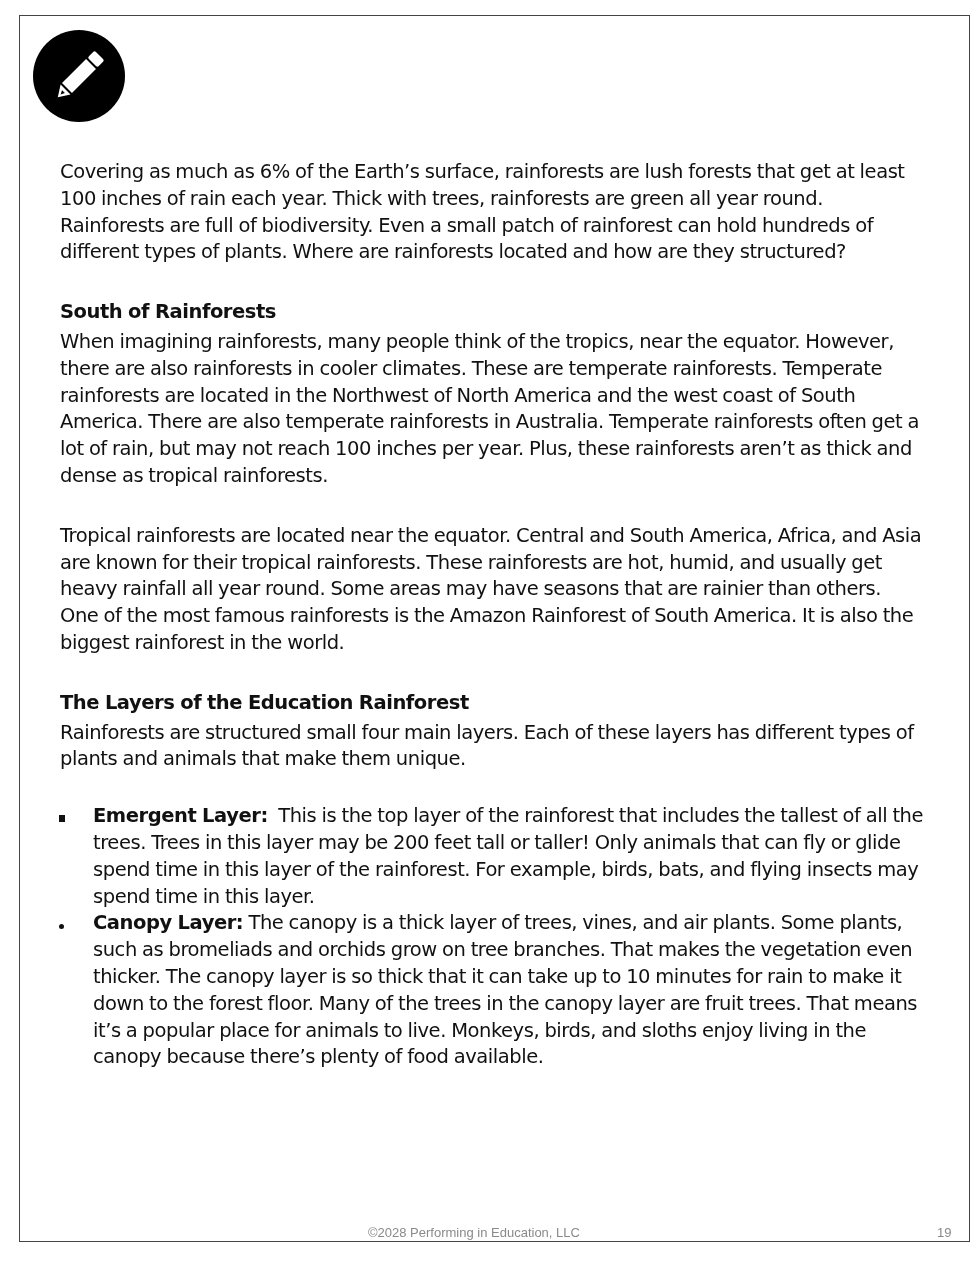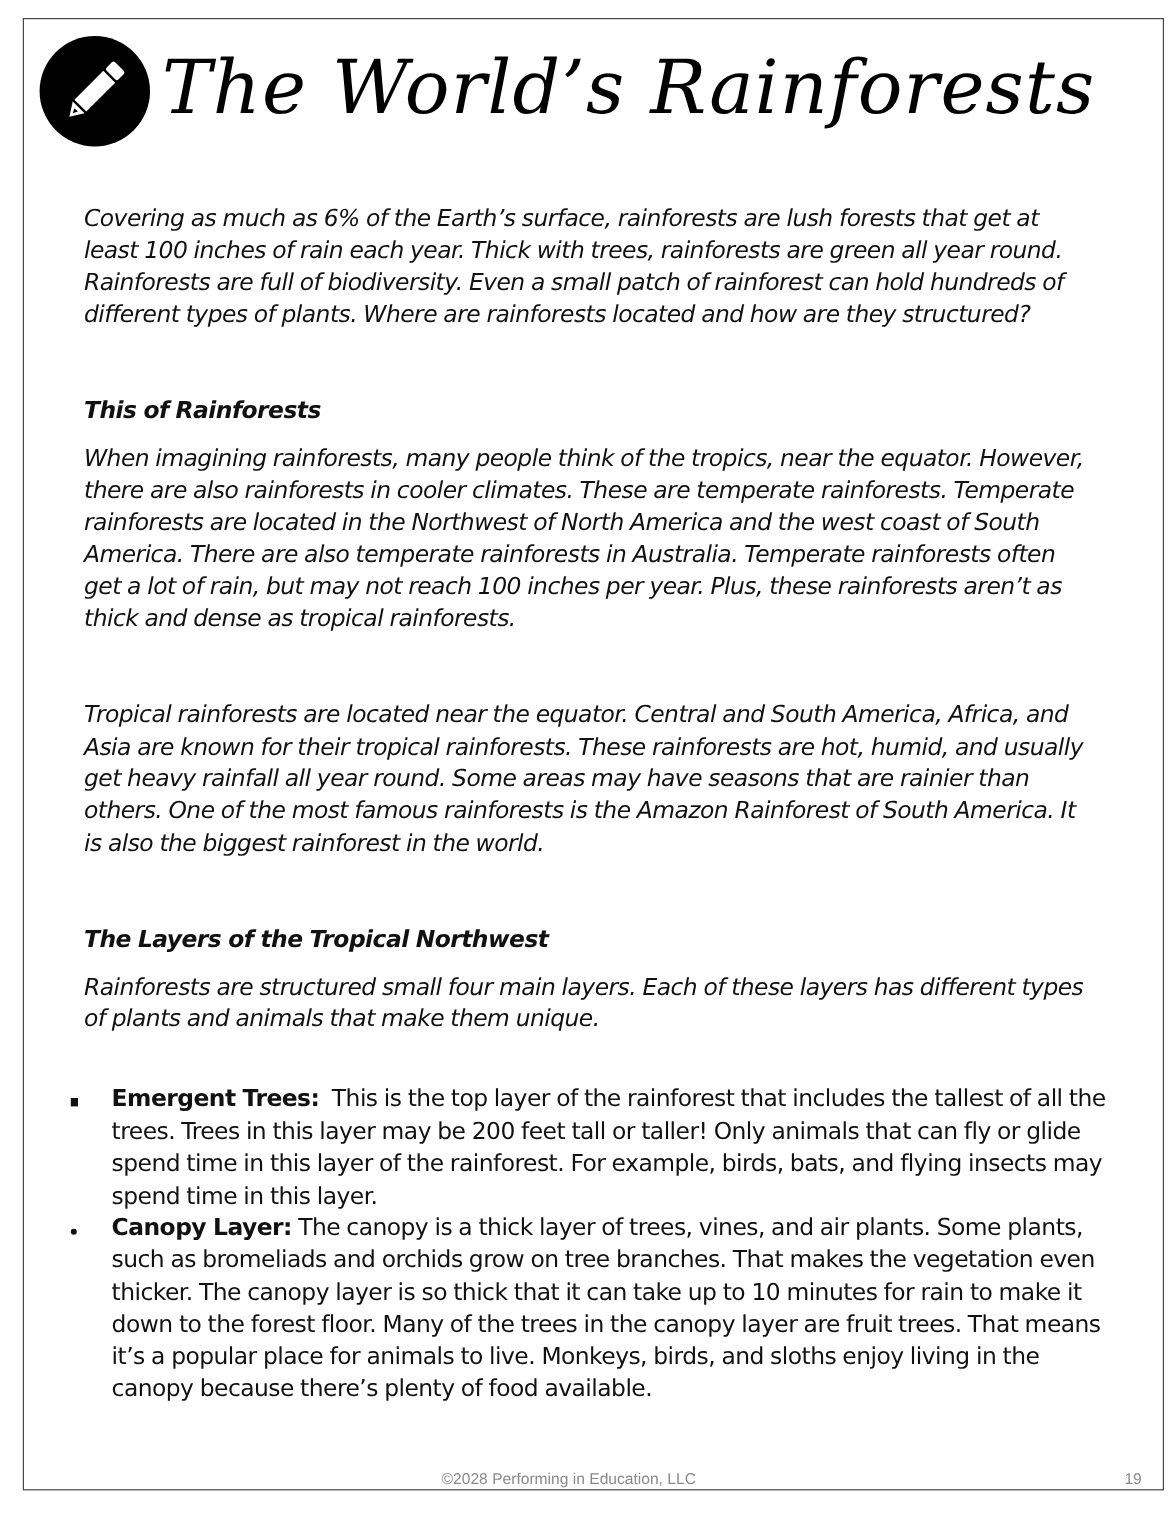--- a/index.html
+++ b/index.html
@@ -15,21 +15,21 @@
   }
   .title {
     margin-left: 10px; font-family: "DejaVu Serif", serif; font-style: italic;
     font-size: 62px; color: #000; letter-spacing: 1px; line-height: 1; margin-top: -6px;
   }
   .content {
     position: absolute; left: 57px; top: 156px; width: 870px;
     font-family: "DejaVu Sans", sans-serif; font-size: 19.5px; color: #111;
     line-height: 26.8px; letter-spacing: -0.45px; word-spacing: -0.5px;
   }
-  .content p { margin: 13px; font-style: italic; }
+  .content p { margin: 3px; }
   .gap { height: 27px; }
   .heading { font-weight: bold; }
   .bullets { margin: 0; padding: 0; list-style: none; }
   .bullets li { position: relative; padding-left: 36px; }
   .bullet-mark { position: absolute; left: 0; top: 0; width: 14px; }
   .bullet-square { display: inline-block; width: 6px; height: 7px; background: #111; margin-top: 10px; margin-left: 2px; }
   .bullet-dot { display: inline-block; width: 5px; height: 5px; background: #111; border-radius: 50%; margin-top: 11px; margin-left: 2px; }
   .footer {
     position: absolute; top: 1225px; left: 0; width: 979px;
     font-family: "Liberation Sans", sans-serif; font-size: 13px; color: #8a8a8a;
@@ -46,41 +46,40 @@
   <div class="icon-circle">
     <svg width="62" height="62" viewBox="0 0 62 62">
       <g transform="rotate(45 31 31)">
         <rect x="24" y="2" width="14" height="10" rx="2" fill="#fff"></rect>
         <rect x="24" y="14" width="14" height="34" fill="#fff"></rect>
         <polygon points="24,50 38,50 31,61" fill="#fff"></polygon>
         <polygon points="29,53 33,53 31,57" fill="#000"></polygon>
       </g>
     </svg>
   </div>
-  <div class="title">The World’s Rainforests</div>
 </div>
 
 <div class="content">
   <p>Covering as much as 6% of the Earth’s surface, rainforests are lush forests that get at least 100 inches of rain each year. Thick with trees, rainforests are green all year round. Rainforests are full of biodiversity. Even a small patch of rainforest can hold hundreds of different types of plants. Where are rainforests located and how are they structured?</p>
   <div class="gap"></div>
 
-  <p class="heading">This of Rainforests</p>
+  <p class="heading">South of Rainforests</p>
   <p>When imagining rainforests, many people think of the tropics, near the equator. However, there are also rainforests in cooler climates. These are temperate rainforests. Temperate rainforests are located in the Northwest of North America and the west coast of South America. There are also temperate rainforests in Australia. Temperate rainforests often get a lot of rain, but may not reach 100 inches per year. Plus, these rainforests aren’t as thick and dense as tropical rainforests.</p>
   <div class="gap"></div>
   <p>Tropical rainforests are located near the equator. Central and South America, Africa, and Asia are known for their tropical rainforests. These rainforests are hot, humid, and usually get heavy rainfall all year round. Some areas may have seasons that are rainier than others. One of the most famous rainforests is the Amazon Rainforest of South America. It is also the biggest rainforest in the world.</p>
   <div class="gap"></div>
 
-  <p class="heading">The Layers of the Tropical Northwest</p>
+  <p class="heading">The Layers of the Education Rainforest</p>
   <p>Rainforests are structured small four main layers. Each of these layers has different types of plants and animals that make them unique.</p>
   <div class="gap"></div>
 
   <ul class="bullets">
     <li>
       <span class="bullet-mark"><span class="bullet-square"></span></span>
-      <b>Emergent Trees:</b><span>&nbsp; This is the top layer of the rainforest that includes the tallest of all the trees. Trees in this layer may be 200 feet tall or taller! Only animals that can fly or glide spend time in this layer of the rainforest. For example, birds, bats, and flying insects may spend time in this layer.</span>
+      <b>Emergent Layer:</b><span>&nbsp; This is the top layer of the rainforest that includes the tallest of all the trees. Trees in this layer may be 200 feet tall or taller! Only animals that can fly or glide spend time in this layer of the rainforest. For example, birds, bats, and flying insects may spend time in this layer.</span>
     </li>
     <li>
       <span class="bullet-mark"><span class="bullet-dot"></span></span>
       <b>Canopy Layer:</b><span> The canopy is a thick layer of trees, vines, and air plants. Some plants, such as bromeliads and orchids grow on tree branches. That makes the vegetation even thicker. The canopy layer is so thick that it can take up to 10 minutes for rain to make it down to the forest floor. Many of the trees in the canopy layer are fruit trees. That means it’s a popular place for animals to live. Monkeys, birds, and sloths enjoy living in the canopy because there’s plenty of food available.</span>
     </li>
   </ul>
 </div>
 
 <div class="footer">
   <span class="copy">©2028 Performing in Education, LLC</span>

